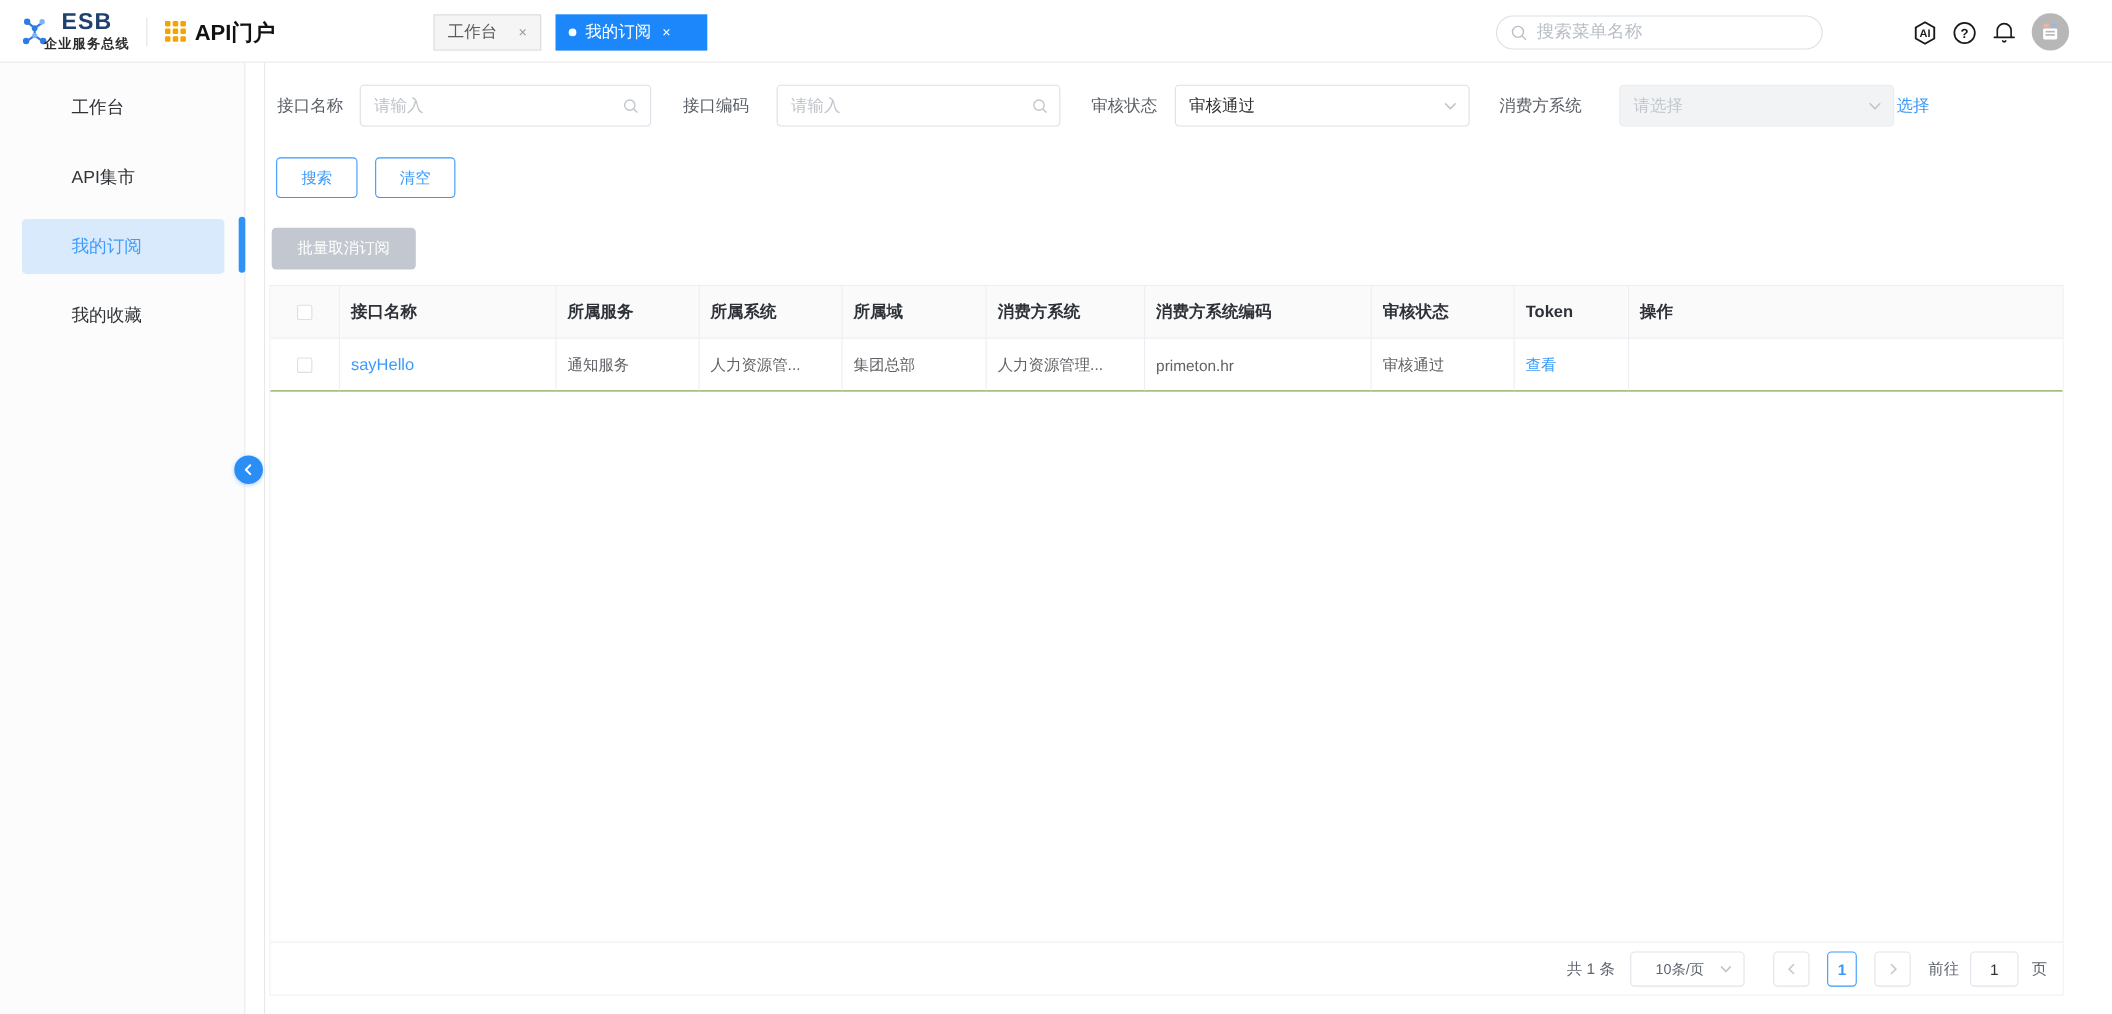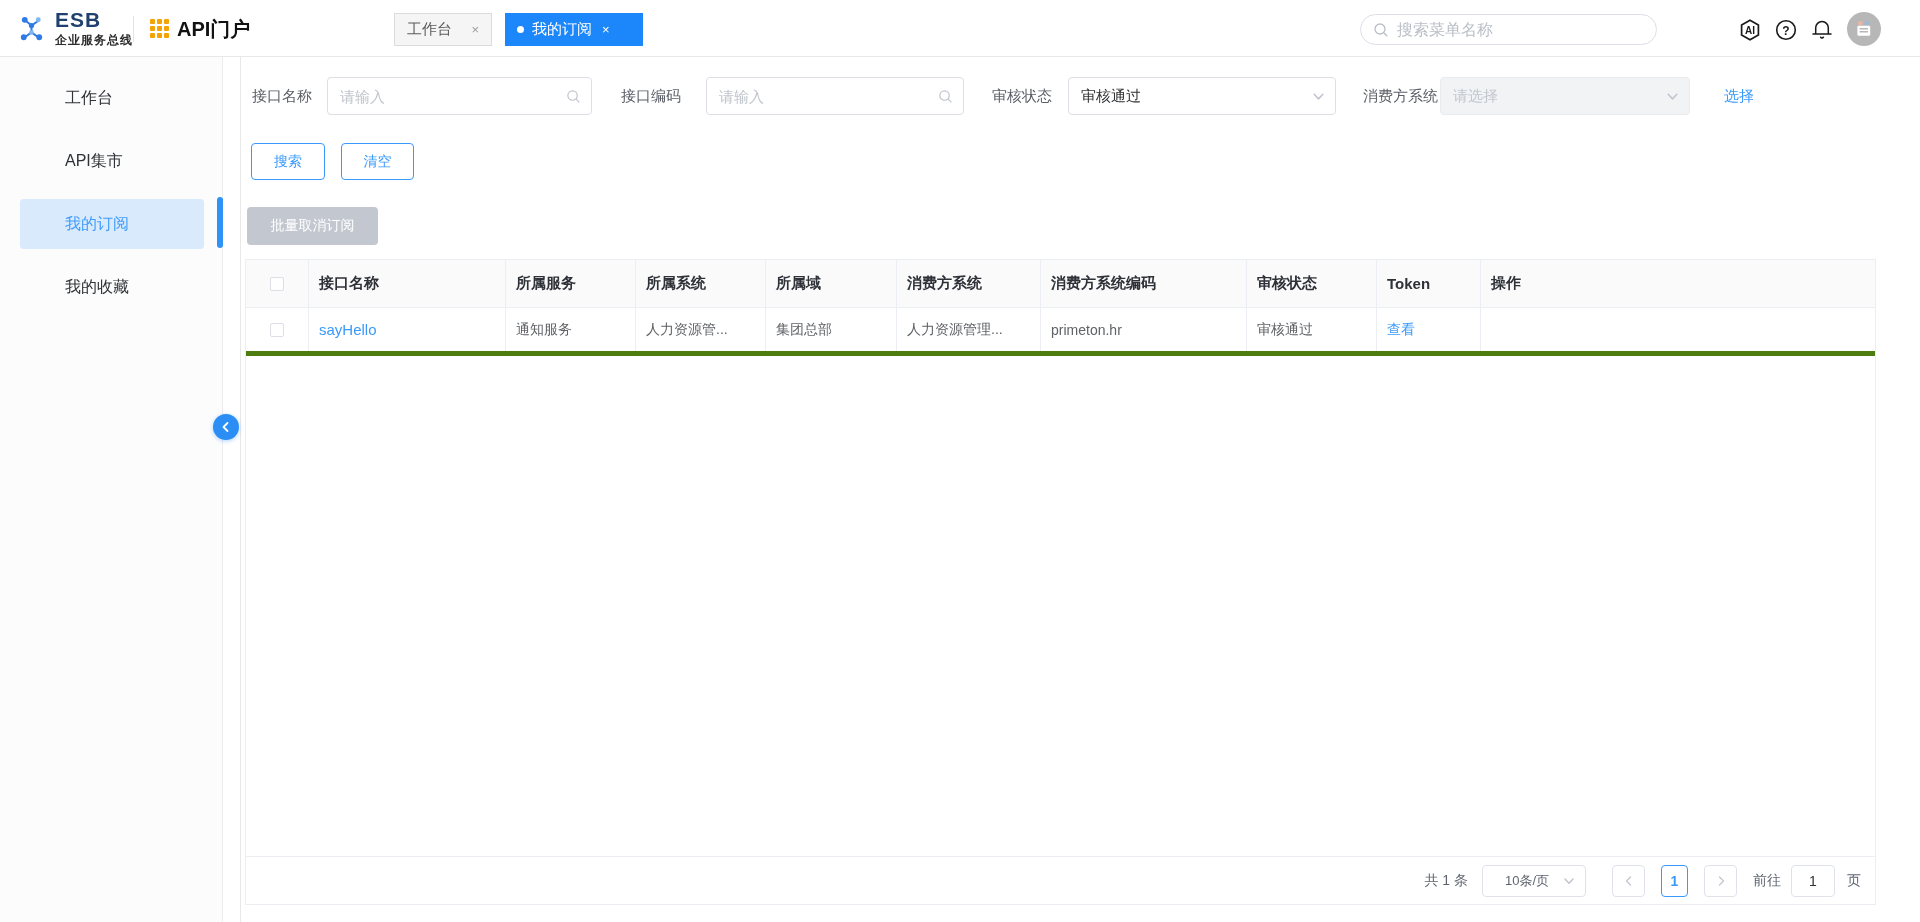--- a/index.html
+++ b/index.html
@@ -3,21 +3,21 @@
 <meta charset="utf-8">
 <style>
   * { margin:0; padding:0; box-sizing:border-box; }
   html,body { width:1920px; height:922px; background:#fff; overflow:hidden;
     font-family:"Liberation Sans","DejaVu Sans",sans-serif; color:#303133; }
 
   
   .topbar { position:absolute; left:0; top:0; width:1920px; height:57px;
     background:#fff; border-bottom:1px solid #e8e8e8; z-index:10; }
   .logo-icon { position:absolute; left:16px; top:13px; width:31px; height:31px; }
-  .logo-text { position:absolute; left:55px; top:9px; line-height:1; }
+  .logo-text { position:absolute; left:40px; top:9px; line-height:1;text-align:center; }
   .logo-title { font-size:21px; font-weight:bold; color:#20406e; letter-spacing:1px; }
   .logo-sub { font-size:12px; color:#2c2c2c; margin-top:4px; letter-spacing:1px; font-weight:bold; }
   .v-divider { position:absolute; left:133px; top:16px; width:1px; height:26px; background:#e3e3e3; }
   .grid-icon { position:absolute; left:150px; top:19px; width:19px; height:19px;
     display:grid; grid-template-columns:repeat(3,1fr); gap:2px; }
   .grid-icon span { background:#f5a300; border-radius:1px; }
   .portal-title { position:absolute; left:177px; top:16px; font-size:20px; font-weight:bold; color:#111; }
 
   .tab { position:absolute; top:13px; height:33px; display:flex; align-items:center;
     padding:0 12px; font-size:15px; cursor:pointer; }
@@ -73,21 +73,21 @@
     border-radius:4px; color:#3a9afc; font-size:14px; display:flex; align-items:center; justify-content:center; cursor:pointer; }
   .btn-search { left:10px; width:74px; } .btn-clear { left:100px; width:73px; }
   .btn-batch { position:absolute; left:6px; top:150px; width:131px; height:38px; background:#c2c7d0;
     border:none; border-radius:4px; color:#fff; font-size:14px; display:flex; align-items:center; justify-content:center; cursor:not-allowed; }
 
   
   .table-wrap { position:absolute; left:4px; top:202px; width:1631px; height:646px;
     border:1px solid #ebeef2; display:flex; flex-direction:column; background:#fff; }
   .t-row { display:flex; height:48px; flex:0 0 48px; align-items:stretch; }
   .t-head { background:#fafafa; border-bottom:1px solid #ebeef2; }
-  .t-body { border-bottom:5px solid #4d7c0f; background:#fff; }
+  .t-body { border-bottom:1px solid #4d7c0f; background:#fff; }
   .cell { display:flex; align-items:center; padding:0 10px; font-size:14px; color:#606266;
     border-right:1px solid #ebeef2; overflow:hidden; white-space:nowrap; }
   .t-head .cell { font-size:15px; color:#2e3138; font-weight:600; }
   .c-check { width:63px; flex:0 0 63px; justify-content:center; padding:0; }
   .c-name { width:197px; flex:0 0 197px; }
   .c-service { width:130px; flex:0 0 130px; }
   .c-system { width:130px; flex:0 0 130px; }
   .c-domain { width:131px; flex:0 0 131px;font-family:Liberation Serif, serif; }
   .c-consumer { width:144px; flex:0 0 144px; }
   .c-code { width:206px; flex:0 0 206px; }
@@ -236,21 +236,21 @@
 
   <div class="flt-label" style="left:751px">审核状态</div>
   <div class="flt-select" style="left:827px; width:268px">
     <span>审核通过</span>
     <svg width="13" height="13" viewBox="0 0 12 12">
       <polyline points="2,4 6,8.2 10,4" fill="none" stroke="#c0c4cc" stroke-width="1.4" stroke-linecap="round" stroke-linejoin="round"></polyline>
     </svg>
   </div>
 
   <div class="flt-label" style="left:1122px">消费方系统</div>
-  <div class="flt-select disabled" style="left:1199px; width:250px">
+  <div class="flt-select disabled" style="left:1231px; width:250px">
     <span>请选择</span>
     <svg width="13" height="13" viewBox="0 0 12 12">
       <polyline points="2,4 6,8.2 10,4" fill="none" stroke="#c0c4cc" stroke-width="1.4" stroke-linecap="round" stroke-linejoin="round"></polyline>
     </svg>
   </div>
   <span class="link select-link">选择</span>
 
   <div class="btn-outline btn-search">搜索</div>
   <div class="btn-outline btn-clear">清空</div>
   <div class="btn-batch">批量取消订阅</div>

